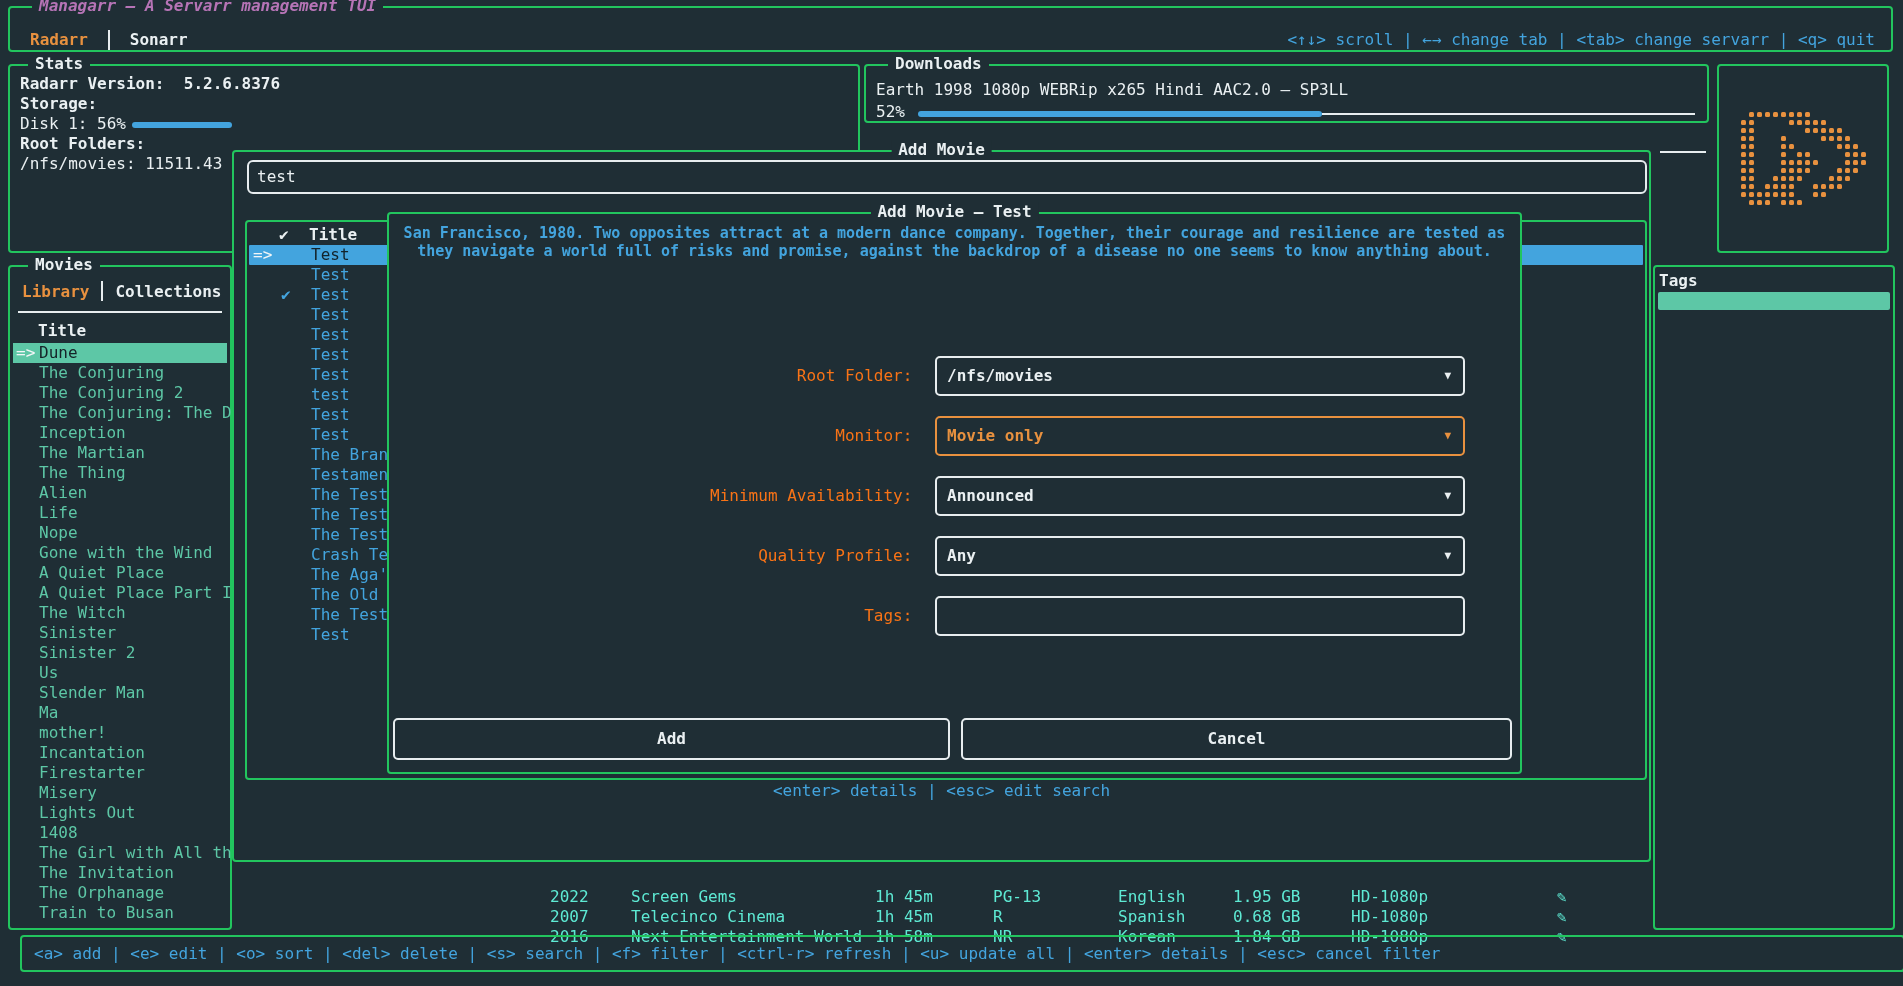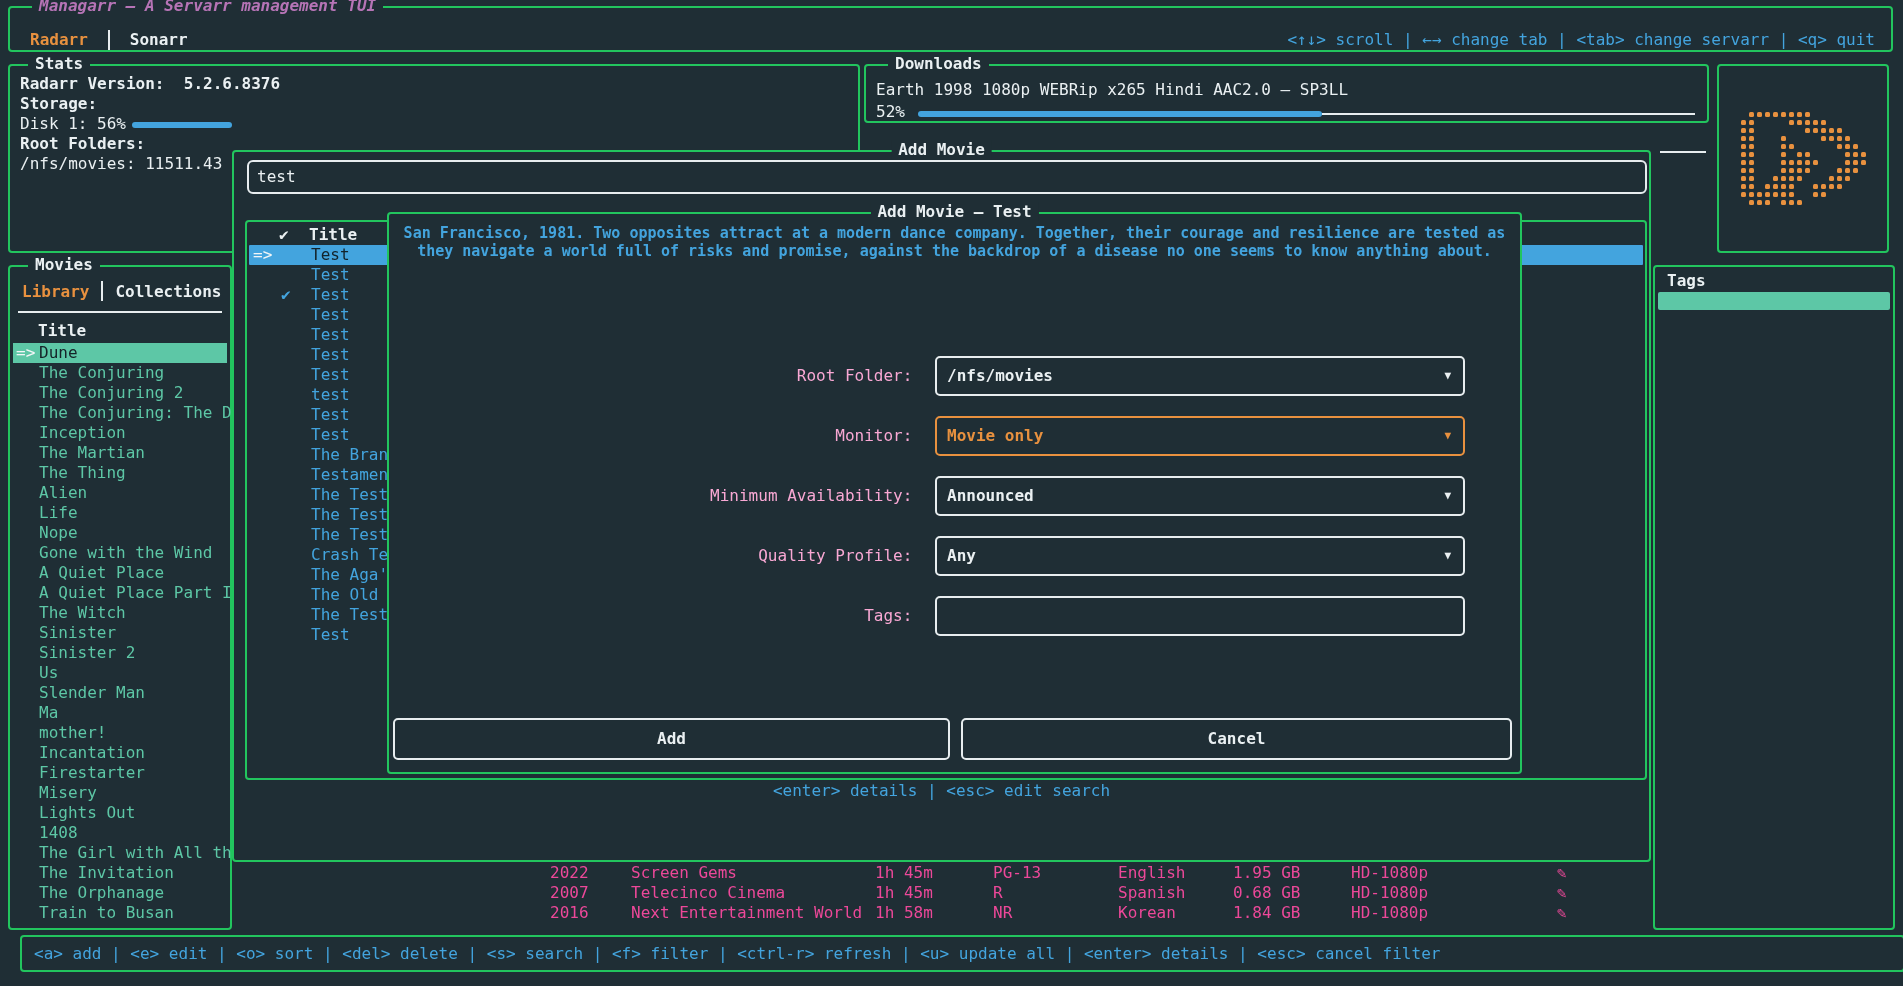--- a/index.html
+++ b/index.html
@@ -35,44 +35,44 @@
   .logo-row i.d::before{content:"";display:block;width:5px;height:5px;margin:1.5px;background:#e8913f;border-radius:1.5px;}
   
   .lib-tabs{position:absolute;left:12px;top:14px;height:22px;line-height:22px;display:flex;align-items:flex-start;}
   .lib-sep{position:absolute;left:8px;right:8px;top:44px;border-top:2px solid #e7edef;}
   .lib-head{position:absolute;left:28px;top:54px;height:20px;line-height:20px;font-weight:bold;}
   .lib-row{position:absolute;left:3px;right:3px;height:20px;line-height:20px;color:#5dc7a6;}
   .lib-row .t{position:absolute;left:26px;white-space:pre;}
   .lib-row.sel{background:#5dc7a6;color:#152227;}
   .lib-row .arrow{position:absolute;left:3px;color:#f2f6f7;}
   
-  .tags-head{position:absolute;left:12px;top:4px;height:20px;line-height:20px;font-weight:bold;}
+  .tags-head{position:absolute;left:4px;top:4px;height:20px;line-height:20px;font-weight:bold;}
   .tags-bar{position:absolute;left:3px;right:3px;top:25px;height:18px;background:#5dc7a6;border-radius:2px;}
   
   .search-input{position:absolute;left:13px;top:8px;width:1400px;height:34px;border:2px solid #e7edef;border-radius:6px;box-sizing:border-box;line-height:30px;padding-left:8px;}
   .res-head-check{position:absolute;left:32px;top:3px;font-weight:bold;}
   .res-head-title{position:absolute;left:62px;top:3px;font-weight:bold;}
   .res-row{position:absolute;left:2px;right:2px;height:20px;line-height:20px;color:#43a4de;}
   .res-row .t{position:absolute;left:62px;white-space:pre;}
   .res-row .chk{position:absolute;left:32px;color:#43a4de;}
   .res-row.sel{background:#43a4de;color:#13232b;border-radius:1px;}
   .res-row .arrow{position:absolute;left:4px;color:#f2f6f7;}
   .help-line{position:absolute;left:0;right:0;top:629px;text-align:center;color:#43a4de;}
   
   .desc{position:absolute;left:8px;right:8px;top:10px;text-align:center;color:#43a4de;font-weight:bold;font-size:15px;line-height:18px;}
-  .f-label{position:absolute;left:0;width:533px;height:40px;line-height:40px;text-align:right;color:#f9a8d4;white-space:pre;}
+  .f-label{position:absolute;left:0;width:533px;height:40px;line-height:40px;text-align:right;color:#f97316;white-space:pre;}
   .f-box{position:absolute;left:546px;width:530px;height:40px;border:2px solid #e7edef;border-radius:5px;box-sizing:border-box;line-height:36px;}
   .f-box .val{position:absolute;left:10px;font-weight:bold;}
   .f-box .arr{position:absolute;right:12px;top:0;font-size:11px;}
   .f-box.focused{border-color:#e8913f;}
   .f-box.focused .val,.f-box.focused .arr{color:#e8913f;}
   .btn{position:absolute;top:504px;height:42px;border:2px solid #e7edef;border-radius:5px;box-sizing:border-box;
        text-align:center;line-height:38px;font-weight:bold;}
   
-  .bg-cell{position:absolute;height:20px;line-height:20px;color:#ec4899;white-space:pre;}
+  .bg-cell{position:absolute;height:20px;line-height:20px;color:#5eead4;white-space:pre;margin-top:24px;}
   
   .bottom-text{position:absolute;left:12px;top:4px;line-height:26px;color:#43a4de;white-space:pre;}
   .frag{position:absolute;left:1660px;top:151px;width:46px;height:2px;background:#e7edef;z-index:6;}
 </style>
 </head>
 <body>
 
 <div class="screen">
 
   <div class="box" style="left:8px;top:6px;width:1885px;height:46px;">
@@ -333,21 +333,21 @@
             <span class="t">Test</span>
           </div>
         </div>
     </div>
 
     <div class="help-line">&lt;enter&gt; details | &lt;esc&gt; edit search</div>
 
     <div class="box solid" style="left:153px;top:60px;width:1135px;height:562px;z-index:7;">
       <span class="boxtitle ctr">Add Movie – Test</span>
       <div class="desc">
-        <div>San Francisco, 1981. Two opposites attract at a modern dance company. Together, their courage and resilience are tested as</div>
+        <div>San Francisco, 1980. Two opposites attract at a modern dance company. Together, their courage and resilience are tested as</div>
         <div>they navigate a world full of risks and promise, against the backdrop of a disease no one seems to know anything about.</div>
       </div>
       <div id="modal-fields">
           <div class="f-label" style="top: 142px;">Root Folder: </div>
           <div class="f-box" style="top: 142px;">
             <span class="val">/nfs/movies</span>
             <span class="arr">▼</span>
           </div>
           <div class="f-label" style="top: 202px;">Monitor: </div>
           <div class="f-box focused" style="top: 202px;">

